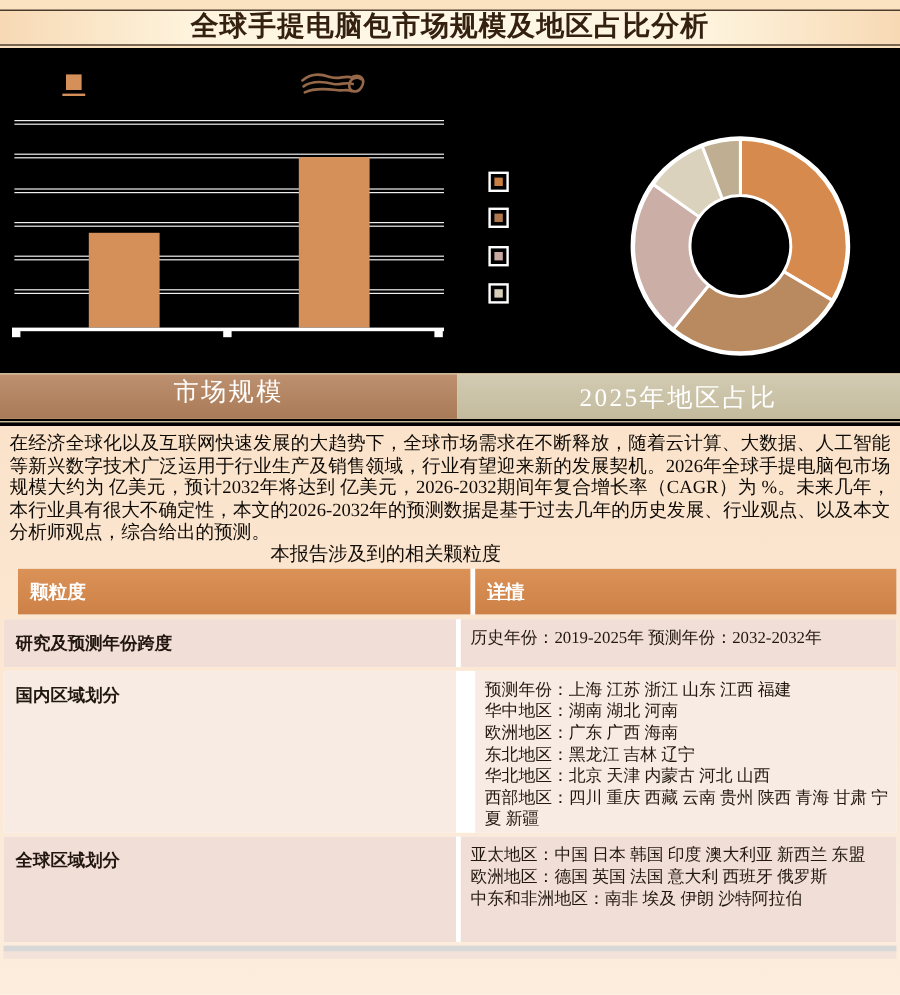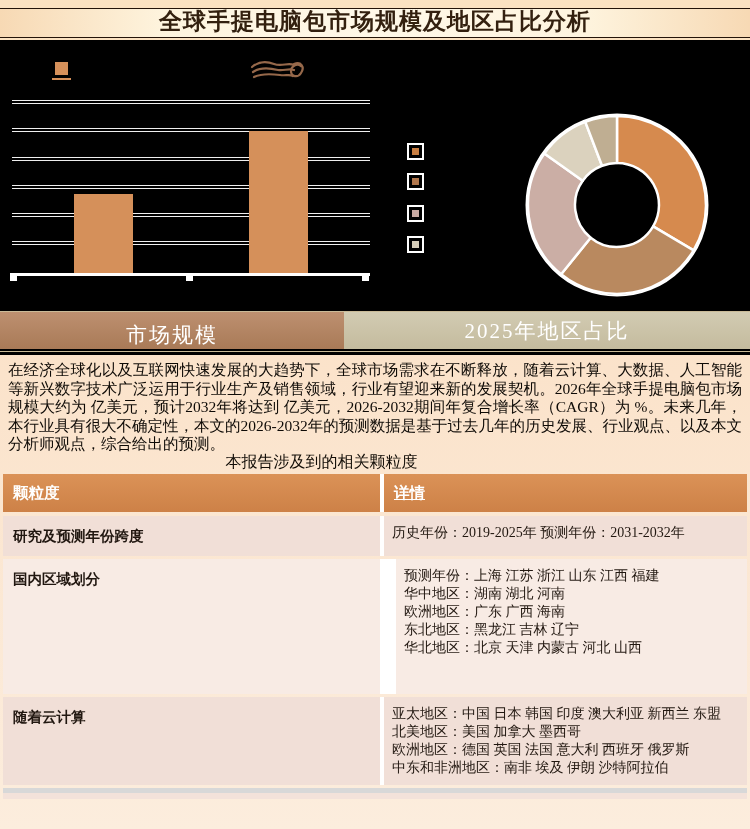--- a/index.html
+++ b/index.html
@@ -27,37 +27,37 @@
   .scribble{position:absolute;left:250px;top:18px;}
   .dlegend-item{position:absolute;left:407px;width:13px;height:13px;border:2px solid #FFF;
         display:flex;align-items:center;justify-content:center;background:#000;}
   .dlegend-item span{display:block;width:7px;height:7px;}
   .donut-wrap{position:absolute;left:520px;top:68px;width:194px;height:194px;}
 
   
   .banner-section{position:absolute;left:0;top:311px;width:750px;height:44px;}
   .banner-topline{height:1px;background:#C9BA97;}
   .banner-row{display:flex;height:37px;}
-  .banner-left{width:344px;background:linear-gradient(180deg,#BD9070,#A97A57);
-        display:flex;align-items:flex-end;justify-content:center;}
+  .banner-left{width:381px;background:linear-gradient(180deg,#BD9070,#A97A57);
+        display:flex;align-items:flex-start;justify-content:center;}
   .banner-right{flex:1;background:linear-gradient(180deg,#D2CBB2,#C4BB9E);
         display:flex;align-items:center;justify-content:center;}
   .banner-label{color:#FFFFFF;font-size:21px;letter-spacing:2px;}
   .banner-black2{height:2px;background:#000;}
   .banner-tan1{height:1px;background:#C9BA97;}
   .banner-black3{height:3px;background:#000;}
 
   
   .body-sec{position:absolute;left:0;top:355px;width:750px;height:474px;}
   .intro{position:absolute;left:8px;top:6px;width:734px;font-size:15.5px;line-height:18.6px;
         color:#0E0A06;text-align:justify;}
   .tbl-caption{position:absolute;left:0;top:97px;width:643px;text-align:center;
         font-size:16px;font-weight:normal;color:#120D07;}
   .gran-table{position:absolute;left:3px;top:119px;width:744px;}
-  .t-header{display:flex;gap:4px;background:#FFF;margin-bottom:4px;}
+  .t-header{display:flex;gap:4px;background:#FFF;margin-bottom:4px;margin-left:12px;}
   .t-header .hc{box-sizing:border-box;height:38px;padding:9px 0 0 10px;
         background:linear-gradient(180deg,#DB9257,#CD8147);color:#FFF;
         font-weight:bold;font-size:15.5px;}
   .hc1{width:377px;} .hc2{flex:1;text-decoration:underline;}
   .t-row{display:flex;gap:4px;background:#FFF;margin-bottom:3px;}
   .t-row .lc{box-sizing:border-box;width:377px;padding:11px 0 0 10px;font-size:14.5px;color:#211710;font-weight:bold;}
   .t-row .dc{box-sizing:border-box;flex:1;padding:8px 4px 0 8px;font-size:14px;
         line-height:18px;color:#211710;}
   .row-a .lc,.row-a .dc{background:#F1DFD7;}
   .row-b .lc,.row-b .dc{background:#F8EBE4;}
@@ -149,38 +149,38 @@
 
     <div class="gran-table">
       <div class="t-header">
         <div class="hc hc1">颗粒度</div>
         <div class="hc hc2">详情</div>
       </div>
       <div>
           <div class="t-row row-a" style="min-height: 40px;">
             <div class="lc"><span>研究及预测年份跨度</span></div>
             <div class="dc">
-              <div>历史年份：2019-2025年 预测年份：2031-2032年</div>
+              <div>历史年份：2019-2025年 预测年份：2032-2032年</div>
             </div>
           </div>
           <div class="t-row row-b" style="min-height: 135px; gap: 16px;">
             <div class="lc"><span>国内区域划分</span></div>
             <div class="dc">
               <div>预测年份：上海 江苏 浙江 山东 江西 福建</div>
               <div>华中地区：湖南 湖北 河南</div>
               <div>欧洲地区：广东 广西 海南</div>
               <div>东北地区：黑龙江 吉林 辽宁</div>
               <div>华北地区：北京 天津 内蒙古 河北 山西</div>
+              <div>西部地区：四川 重庆 西藏 云南 贵州 陕西 青海 甘肃 宁夏 新疆</div>
             </div>
           </div>
           <div class="t-row row-a" style="min-height: 88px;">
-            <div class="lc"><span>随着云计算</span></div>
+            <div class="lc"><span>全球区域划分</span></div>
             <div class="dc">
               <div>亚太地区：中国 日本 韩国 印度 澳大利亚 新西兰 东盟</div>
-              <div>北美地区：美国 加拿大 墨西哥</div>
               <div>欧洲地区：德国 英国 法国 意大利 西班牙 俄罗斯</div>
               <div>中东和非洲地区：南非 埃及 伊朗 沙特阿拉伯</div>
             </div>
           </div>
         </div>
       <div class="gray-strip"></div>
       <div class="tail-strip"></div>
     </div>
   </div>
 

